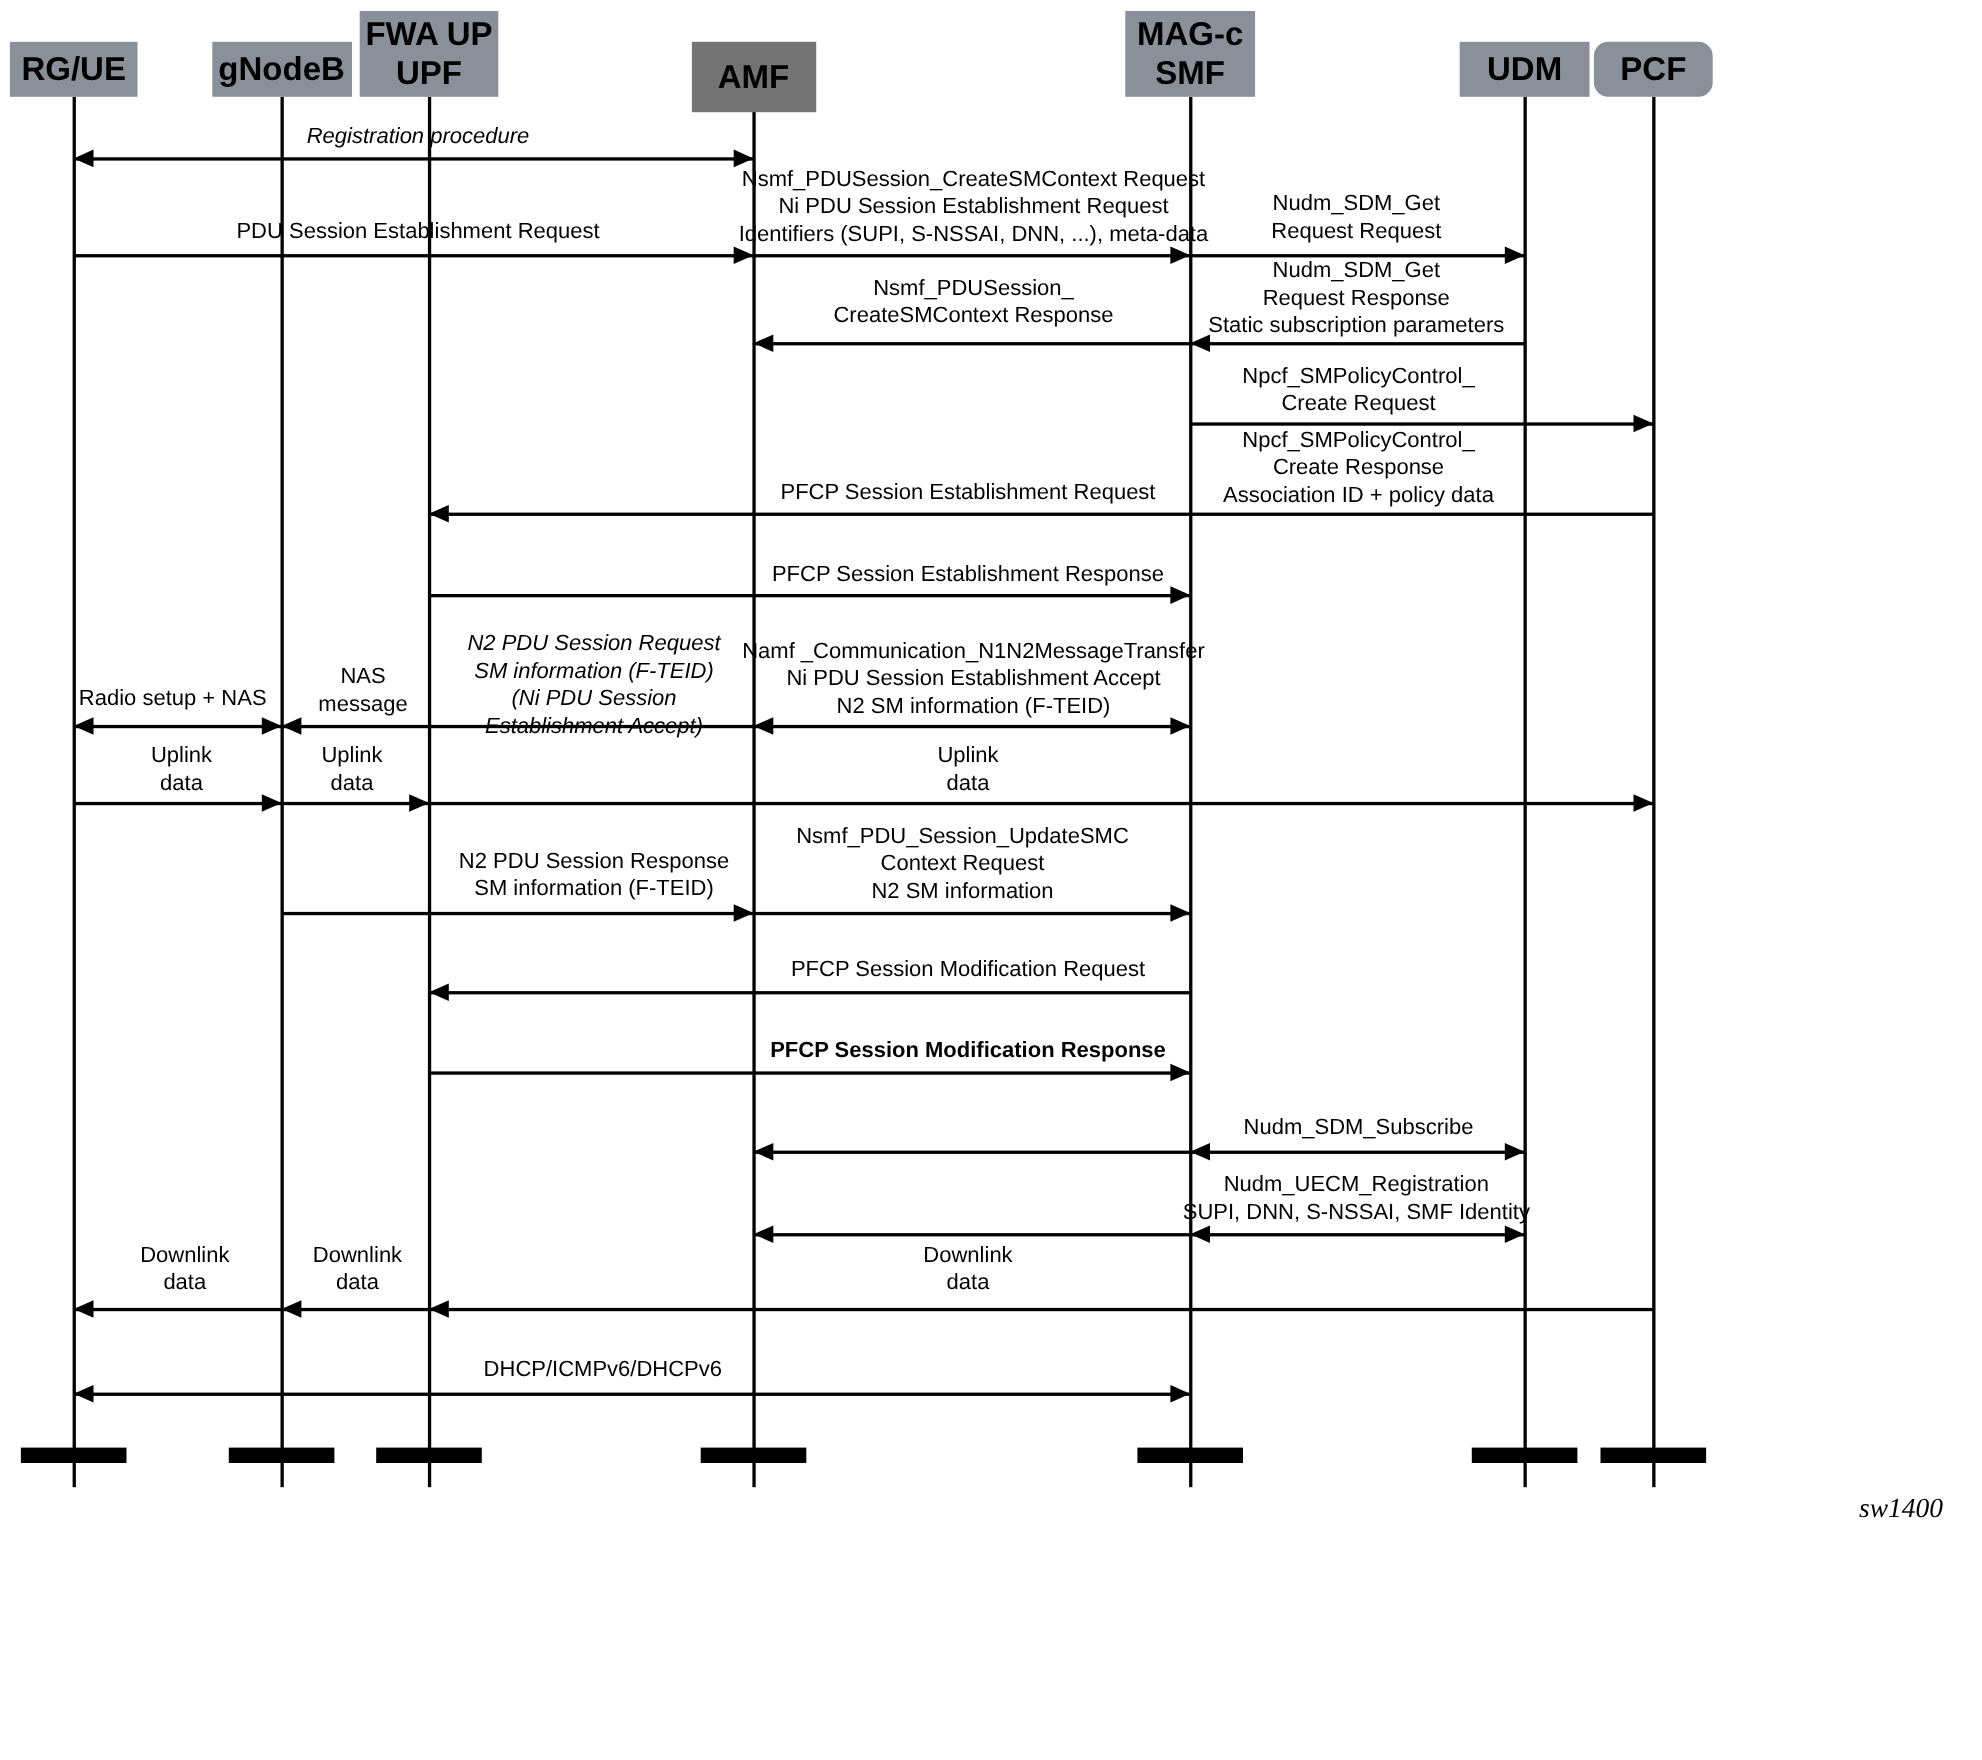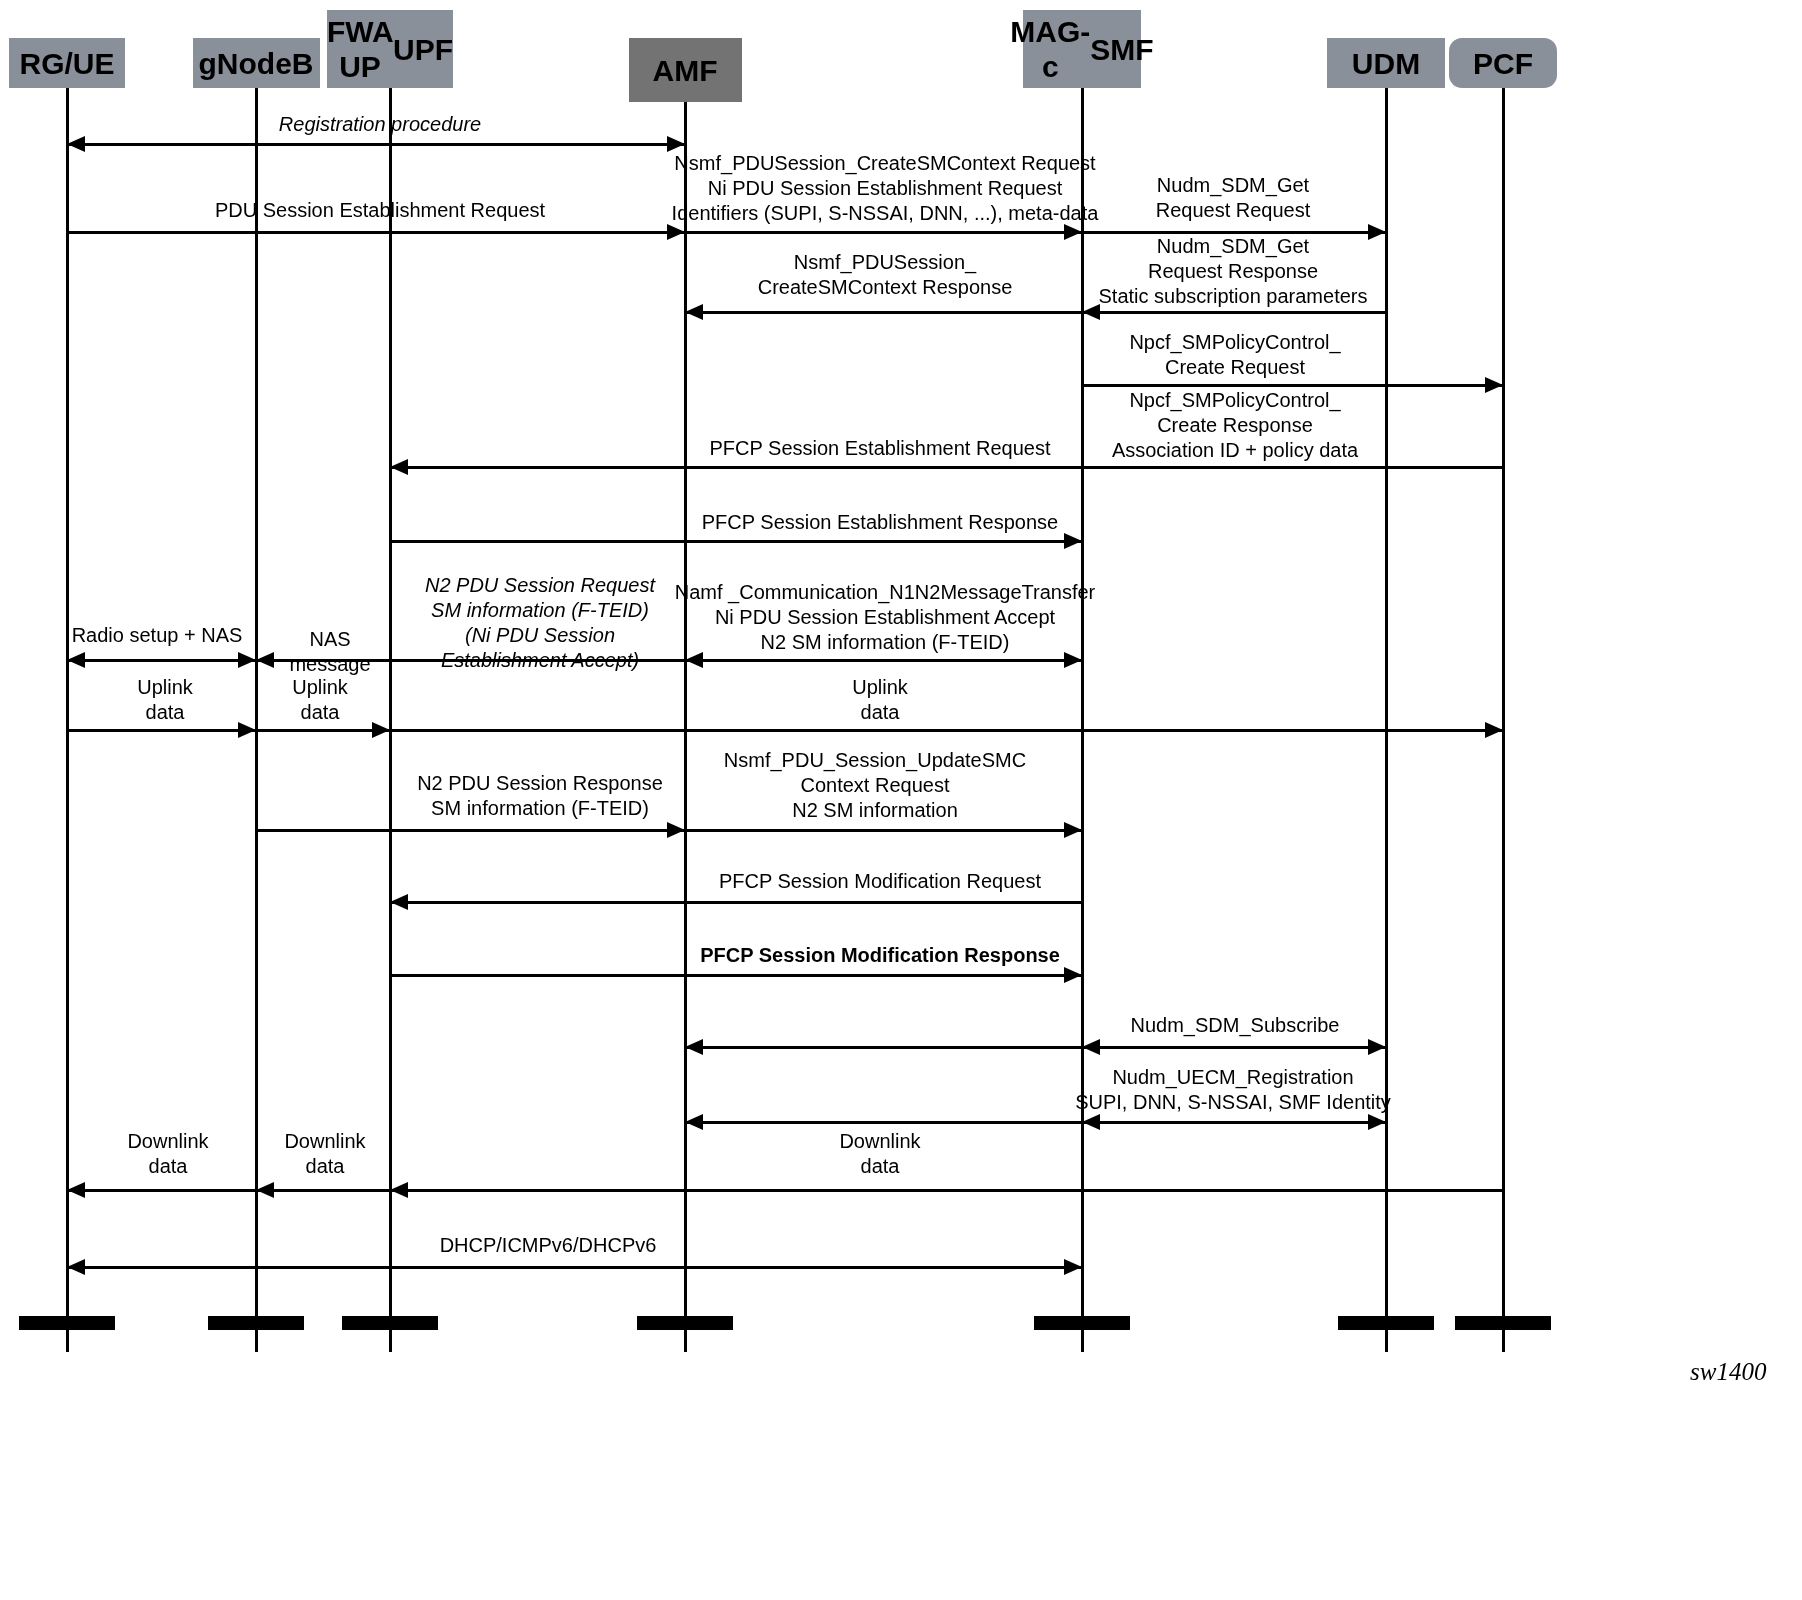--- a/index.html
+++ b/index.html
@@ -2,21 +2,21 @@
 <html><head>
 <meta charset="utf-8">
 <style>
   html,body{margin:0;padding:0;background:#ffffff;}
   #stage{
     position:relative;width:1802px;height:1600px;background:#ffffff;
     font-family:"Liberation Sans",sans-serif;overflow:hidden;color:#000;
   }
   .pbox{
     position:absolute;background:#8a9099;color:#000;
-    display:flex;flex-direction:row;align-items:center;justify-content:center;
+    display:flex;flex-direction:column;align-items:center;justify-content:center;
     font-weight:bold;font-size:30px;line-height:35px;text-align:center;
   }
   .lifeline{position:absolute;width:3px;background:#000;}
   .endbar{position:absolute;background:#000;}
   .mline{position:absolute;height:3px;background:#000;}
   .head-r{position:absolute;width:0;height:0;
     border-top:8px solid transparent;border-bottom:8px solid transparent;border-left:18px solid #000;}
   .head-l{position:absolute;width:0;height:0;
     border-top:8px solid transparent;border-bottom:8px solid transparent;border-right:18px solid #000;}
   .mlabel{position:absolute;text-align:center;font-size:20px;line-height:25px;}
@@ -127,21 +127,21 @@
       <div>PFCP Session Establishment Response</div>
     </div>
     <div class="mlabel" style="left: 240px; top: 573px; width: 600px; font-style: italic;">
       <div>N2 PDU Session Request</div>
       <div>SM information (F-TEID)</div>
       <div>(Ni PDU Session</div>
       <div>Establishment Accept)</div>
     </div>
     <div class="mline" style="left: 256px; top: 658.5px; width: 429px;"></div>
     <div class="head-l" style="left: 256px; top: 651.5px;"></div>
-    <div class="mlabel" style="left: 30px; top: 603px; width: 600px; margin-top: 24px;">
+    <div class="mlabel" style="left: 30px; top: 603px; width: 600px;">
       <div>NAS</div>
       <div>message</div>
     </div>
     <div class="mline" style="left: 67px; top: 658.5px; width: 189px;"></div>
     <div class="head-r" style="left: 238px; top: 651.5px;"></div>
     <div class="head-l" style="left: 67px; top: 651.5px;"></div>
     <div class="mlabel" style="left: -143px; top: 623px; width: 600px;">
       <div>Radio setup + NAS</div>
     </div>
     <div class="mline" style="left: 685px; top: 658.5px; width: 397px;"></div>

